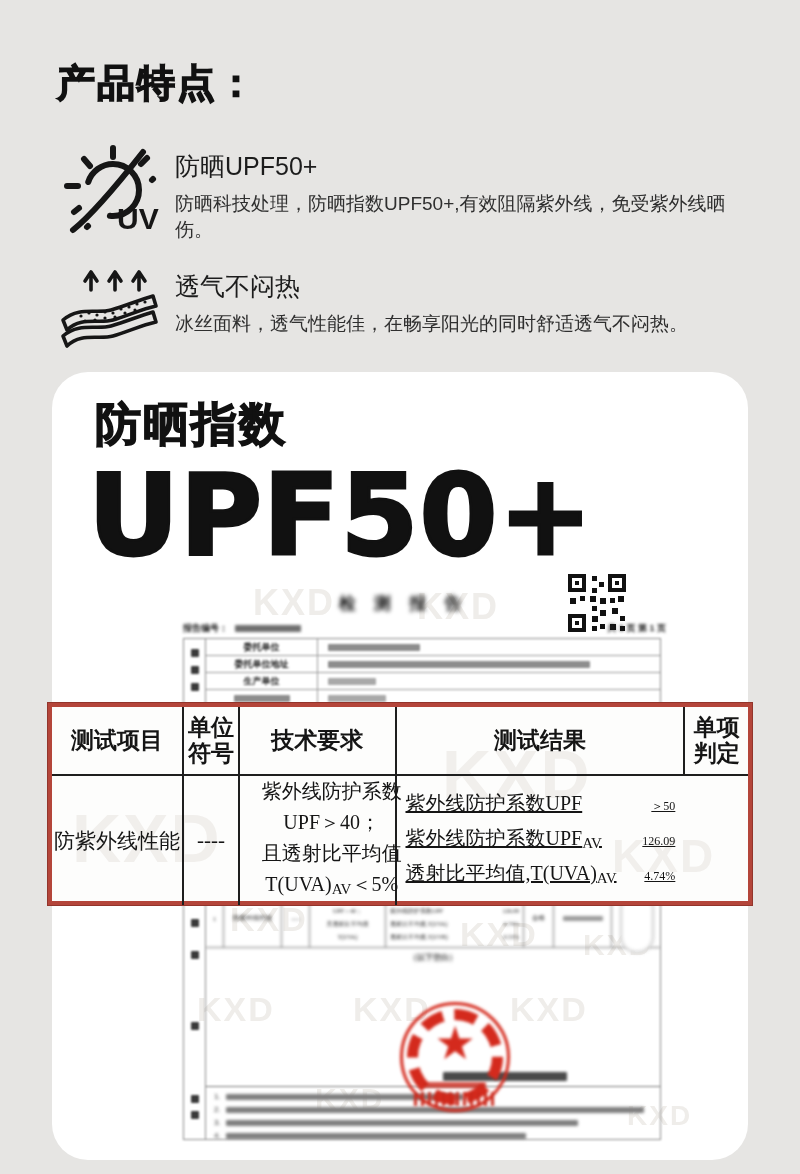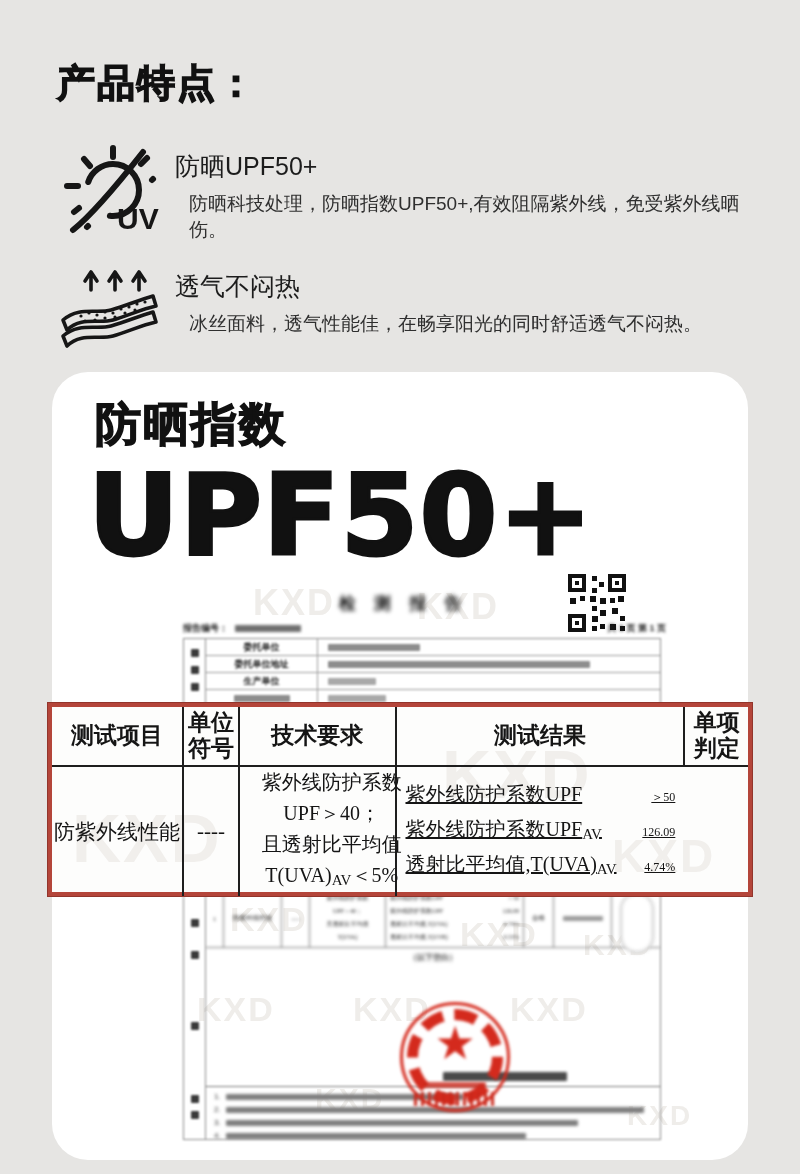--- a/index.html
+++ b/index.html
@@ -17,21 +17,21 @@
     position:absolute; left:57px; top:58px;
     font-size:38px; font-weight:bold; letter-spacing:2px;
     -webkit-text-stroke:1.4px #111;
   }
   .feature { position:absolute; left:57px; display:flex; }
   .feature-uv { top:142px; }
   .feature-breathable { top:262px; }
   .ficon { width:106px; height:92px; flex:0 0 106px; }
   .ftext { padding-left:12px; padding-top:8px; width:580px; }
   .ftitle { font-size:25px; font-weight:500; color:#1c1c1c; margin-bottom:8px; }
-  .fdesc { font-size:19px; color:#2f2f2f; line-height:1.35;margin-left:14px; }
+  .fdesc { font-size:19px; color:#2f2f2f; line-height:1.35; }
 
   
   .card {
     position:absolute; left:52px; top:372px; width:696px; height:788px;
     background:#ffffff; border-radius:36px;
   }
   .card-sub {
     position:absolute; left:43px; top:22px;
     font-size:46px; font-weight:bold; -webkit-text-stroke:1.4px #111;
     letter-spacing:2px;
@@ -116,21 +116,21 @@
   .note-bar { position:absolute; left:12px; top:1px; height:6px; background:#7d7d7d; border-radius:1px; }
 
   
   .hl-table {
     position:absolute; left:-4px; top:331px; width:704px; z-index:4;
     background:#fdfdfc;
     border:4px solid #b4453a; box-shadow:0 0 0 1px #93352c;
     font-family:"Liberation Serif","DejaVu Serif",serif; color:#151515;
   }
   .hl-row { display:grid; grid-template-columns:19% 8% 22.5% 41.5% 9%; position:relative; z-index:2; }
-  .hl-head { height:60px; border-bottom:2px solid #1e1e1e; }
+  .hl-head { height:69px; border-bottom:2px solid #1e1e1e; }
   .hl-body { height:125px; }
   .hl-cell { border-right:2px solid #1e1e1e; display:flex; flex-direction:column; align-items:center; justify-content:center; text-align:center; }
   .hl-cell:last-child { border-right:none; }
   .hl-head .hl-cell { font-size:23px; font-weight:bold; line-height:26px; }
   .cell-item { font-size:21px; }
   .cell-unit { font-size:21px; letter-spacing:0; }
   .cell-req { font-size:20px; }
   .cell-req div { line-height:31px; white-space:nowrap;margin-left:29px; }
   .cell-results { align-items:stretch; justify-content:center; padding:2px 0;text-decoration:underline; }
   .res-line { display:flex; justify-content:space-between; align-items:baseline; line-height:30px; font-size:20px; padding:0 10px 0 9px; white-space:nowrap; }

